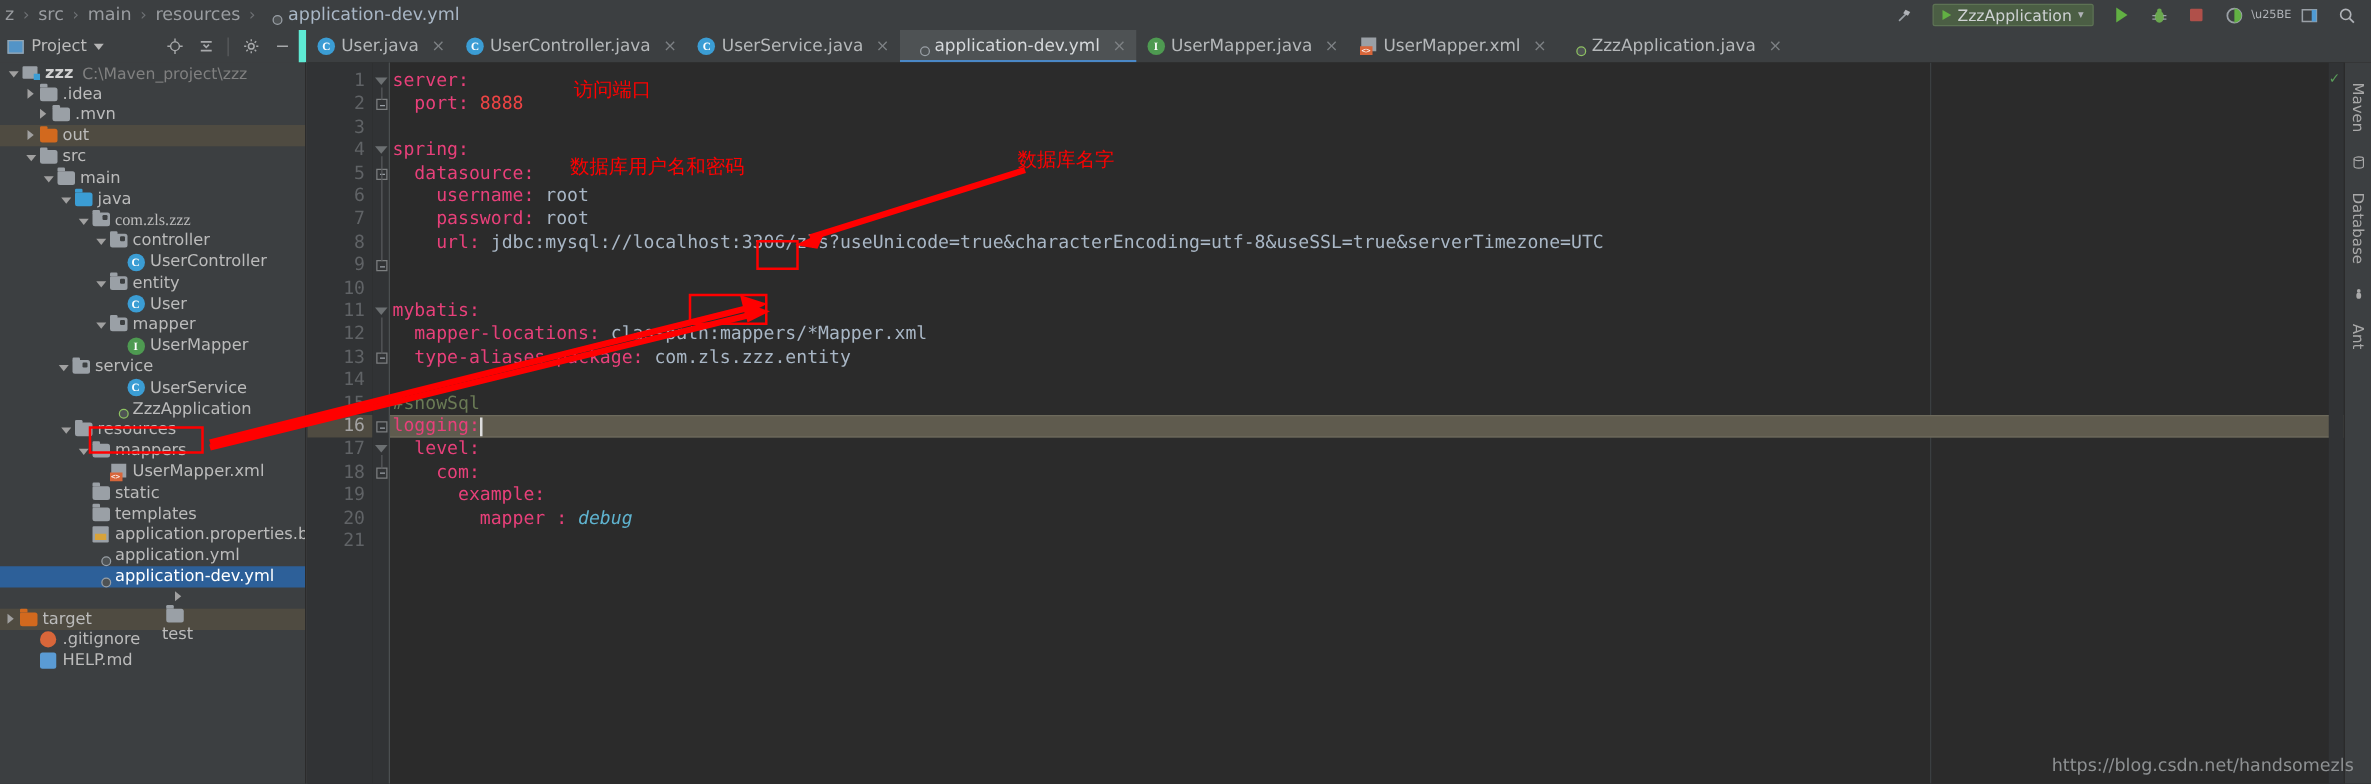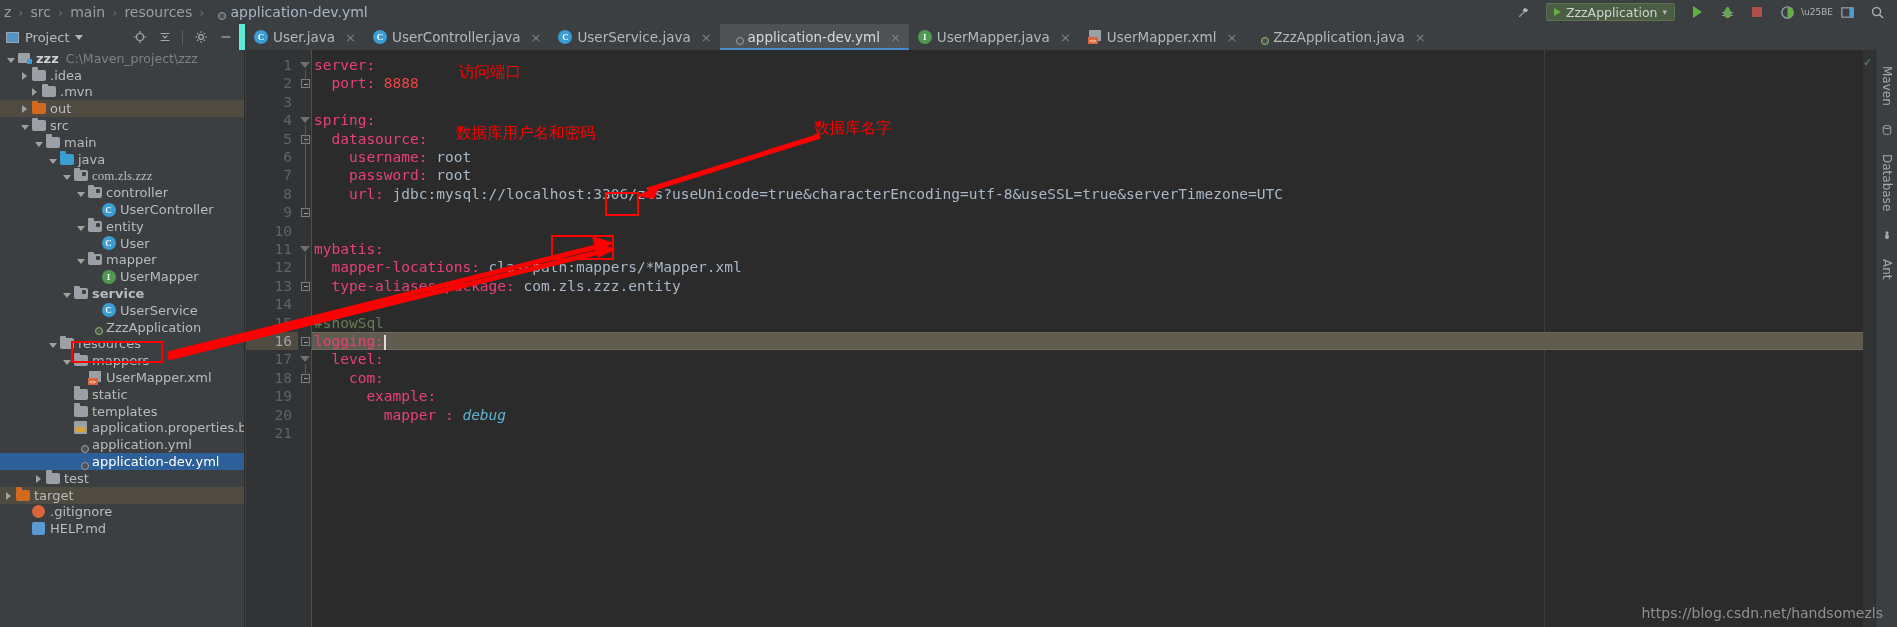--- a/index.html
+++ b/index.html
@@ -512,21 +512,21 @@
         </span>
         <span class="tlabel">mapper</span>
       </div>
       <div class="trow" style="padding-left: 88px;">
         <span class="tw"></span>
         <span class="tico">
           <span class="badge-i">I</span>
         </span>
         <span class="tlabel">UserMapper</span>
       </div>
-      <div class="trow" style="padding-left: 60px; font-weight: bold;">
+      <div class="trow" style="padding-left: 44px;">
         <span class="tw"><span class="arrow-d"></span></span>
         <span class="tico">
           <span class="fd fd-pkg"></span>
         </span>
         <span class="tlabel">service</span>
       </div>
       <div class="trow" style="padding-left: 88px;">
         <span class="tw"></span>
         <span class="tico">
           <span class="badge-c">C</span>
@@ -592,21 +592,21 @@
         </span>
         <span class="tlabel">application.yml</span>
       </div>
       <div class="trow sel-active" style="padding-left: 60px;">
         <span class="tw"></span>
         <span class="tico">
           <span class="ico-spring"><span class="leaf"></span><span class="gear"></span></span>
         </span>
         <span class="tlabel">application-dev.yml</span>
       </div>
-      <div class="trow" style="padding-left: 32px;">
+      <div class="trow" style="padding-left: 44px; flex-direction: column;">
         <span class="tw"><span class="arrow-r"></span></span>
         <span class="tico">
           <span class="fd fd-gray"></span>
         </span>
         <span class="tlabel">test</span>
       </div>
       <div class="trow sel-gray" style="padding-left: 2px; text-align: center;">
         <span class="tw"><span class="arrow-r"></span></span>
         <span class="tico">
           <span class="fd fd-orange"></span>

